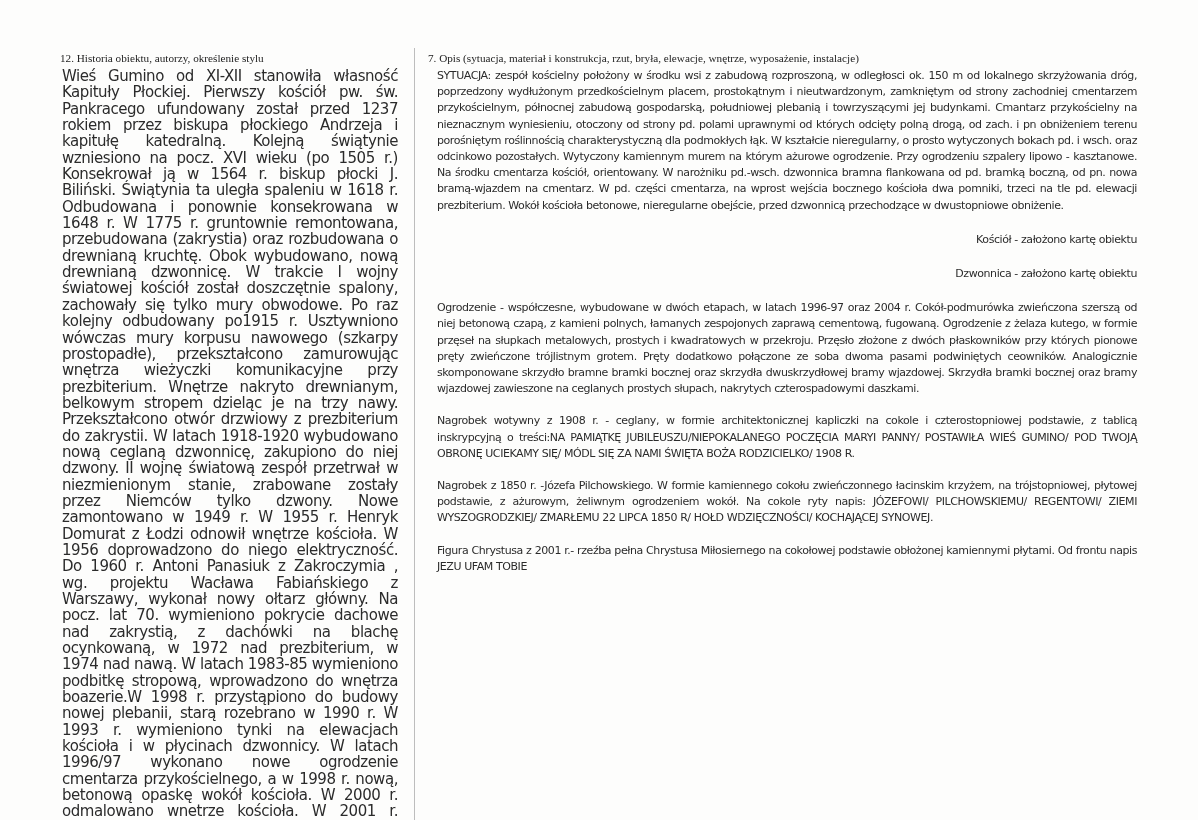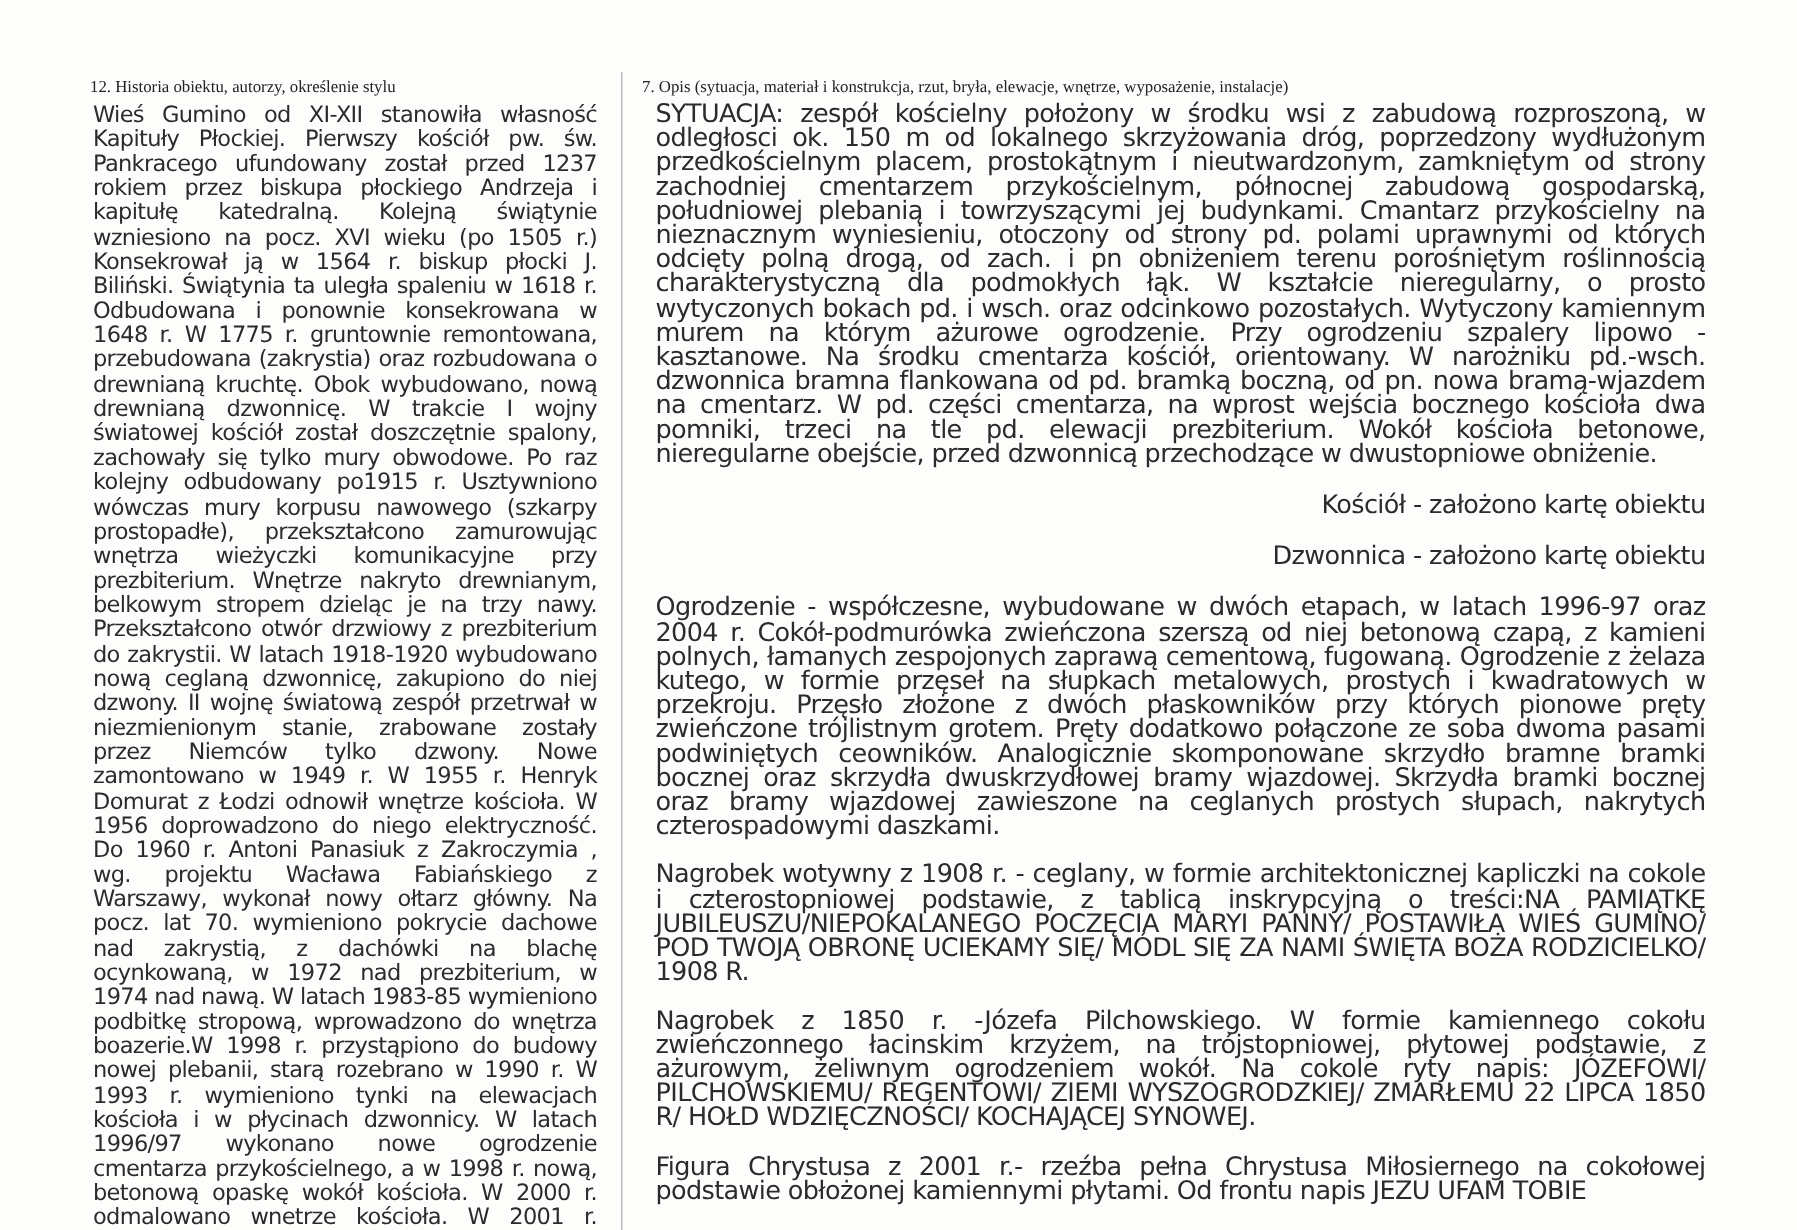--- a/index.html
+++ b/index.html
@@ -28,21 +28,21 @@
     position: absolute; left: 62px; top: 68px; width: 336px;
     font-family: "DejaVu Sans", "Liberation Sans", sans-serif;
     font-size: 15px; line-height: 16.35px; letter-spacing: -0.45px;
     text-align: justify; color: #2b2b2b;
   }
   .col-left p { margin: 0; }
   .col-left .style-note { margin-top: 16px; text-align: center; }
   .col-right {
     position: absolute; left: 437px; top: 68px; width: 700px;
     font-family: "DejaVu Sans", "Liberation Sans", sans-serif;
-    font-size: 17px; line-height: 16.2px; letter-spacing: -0.42px;
+    font-size: 11px; line-height: 16.2px; letter-spacing: -0.42px;
     text-align: justify; color: #2b2b2b;
   }
   .col-right p { margin: 0; }
   .gap1 { margin-top: 16px !important; }
   .gap2 { margin-top: 18px !important; }
   .short { text-align: right; }
 </style>
 </head>
 <body>
 

